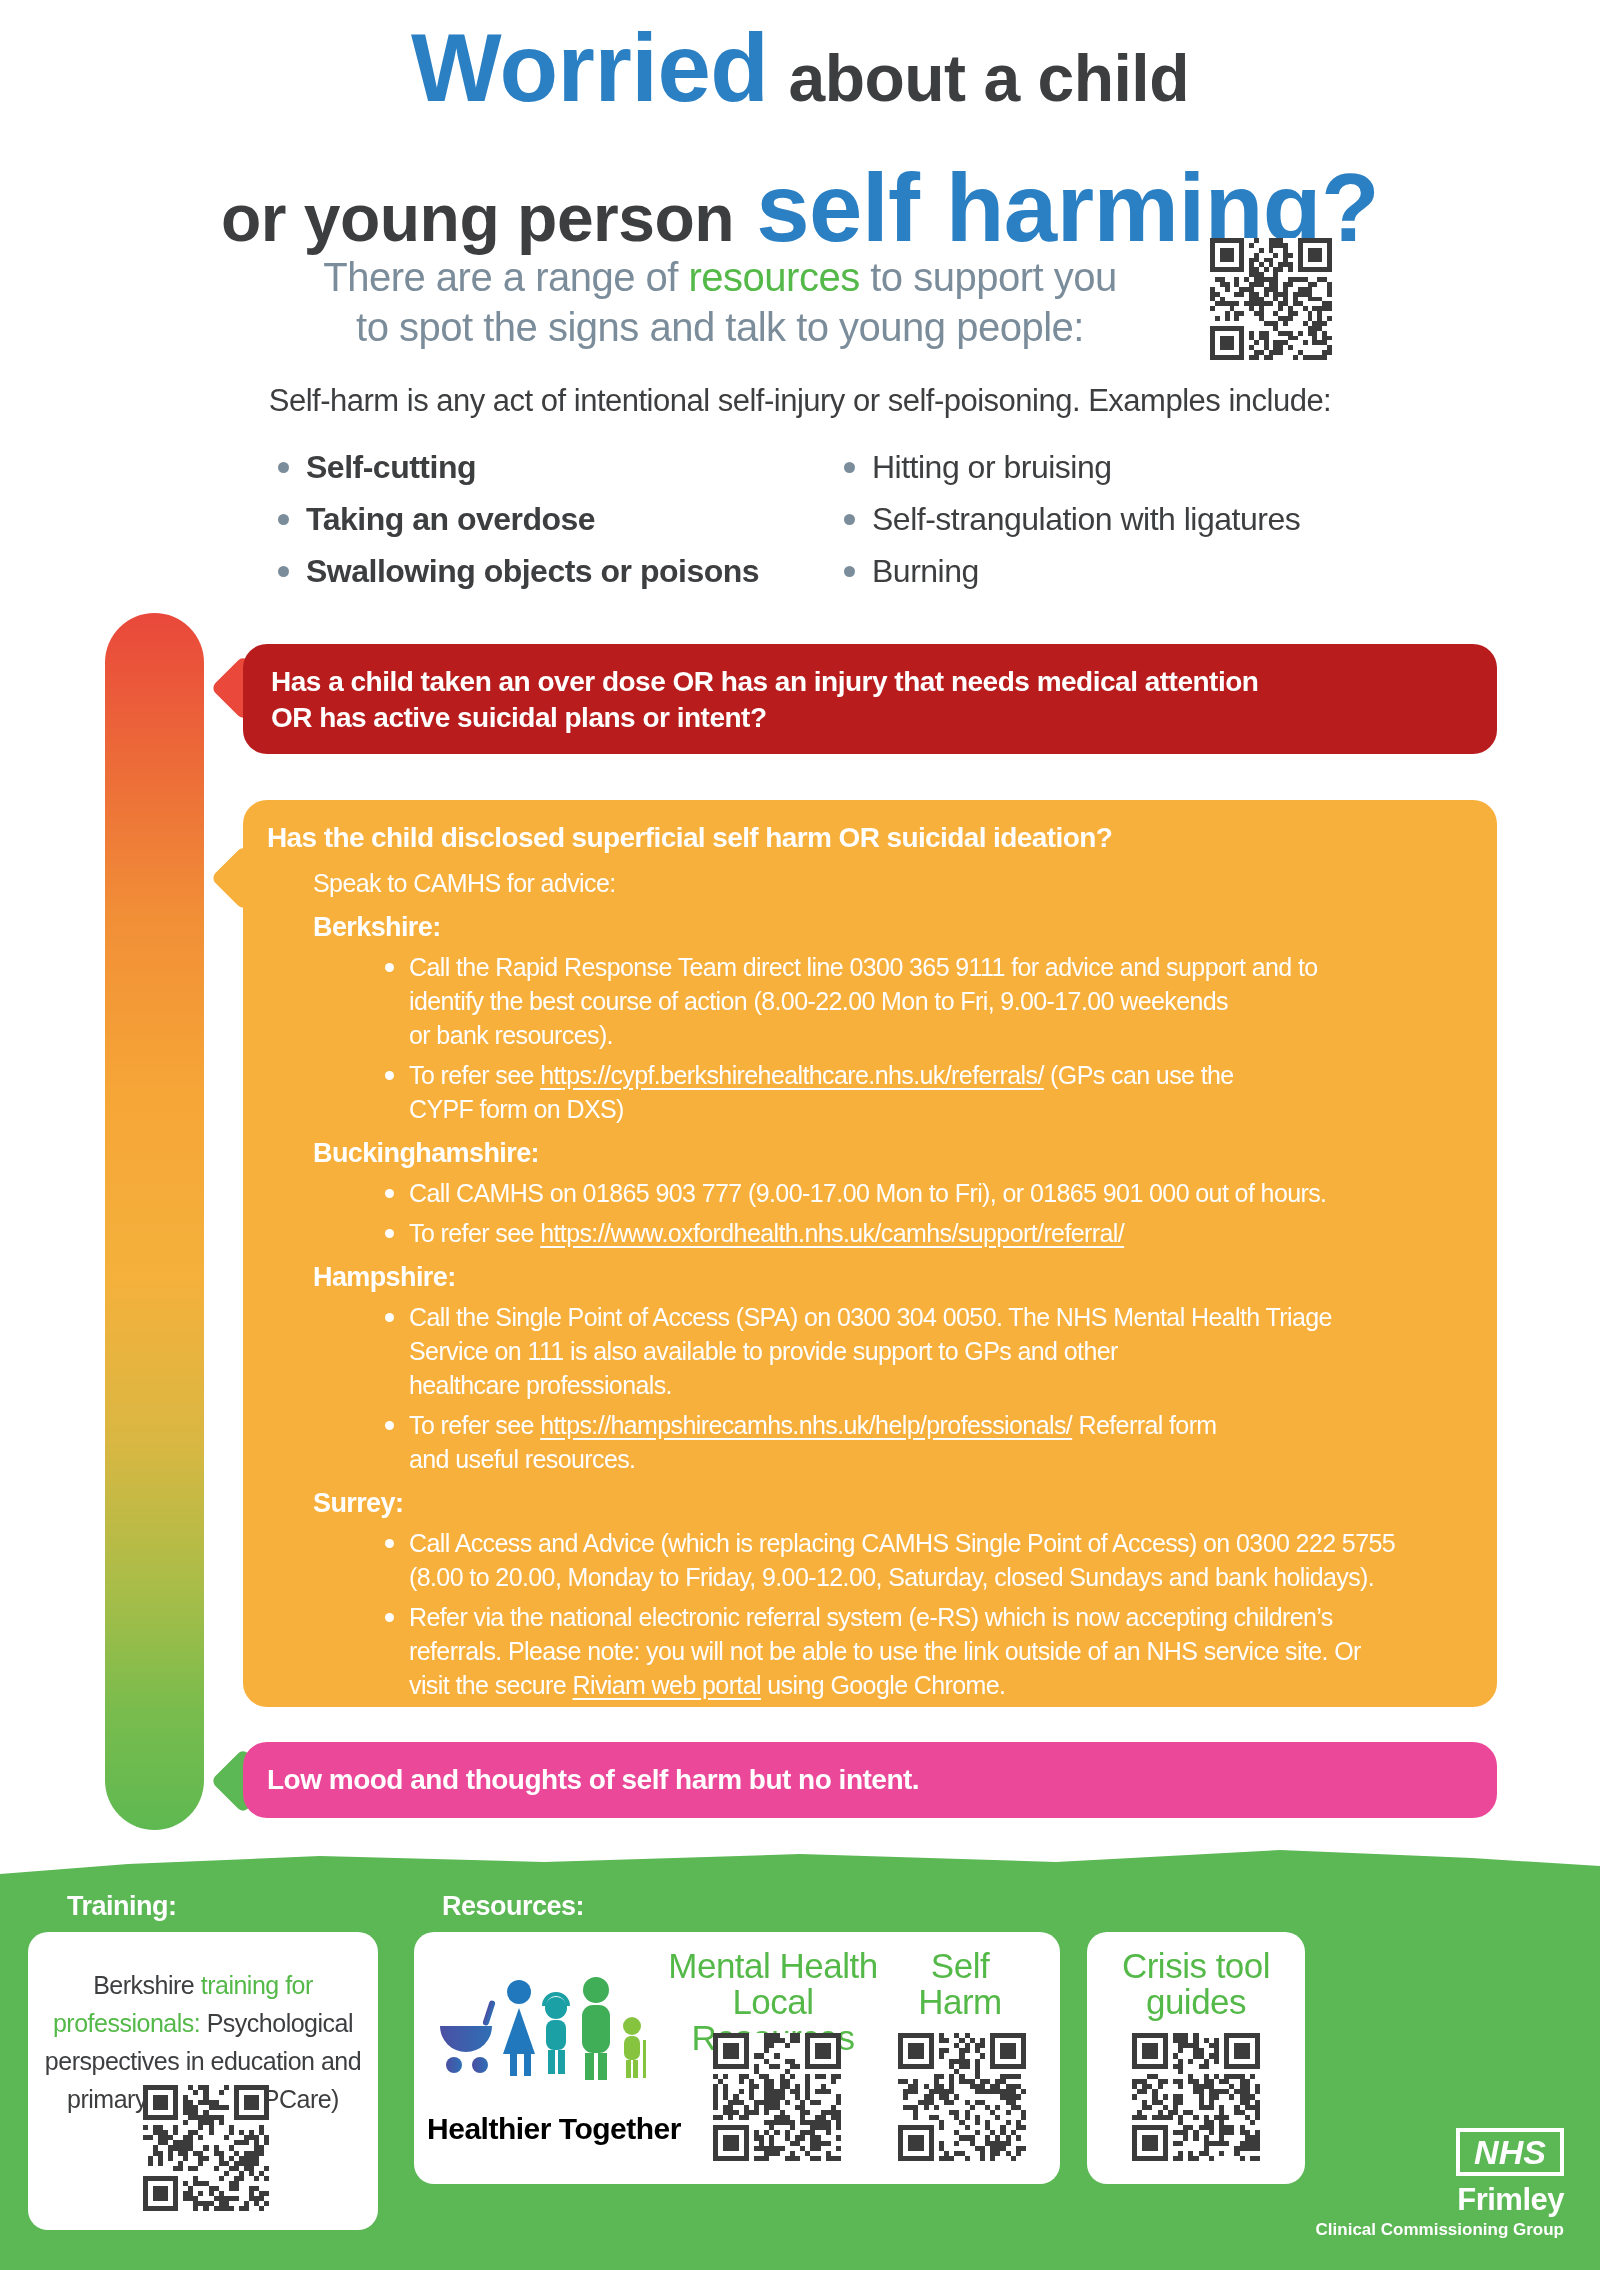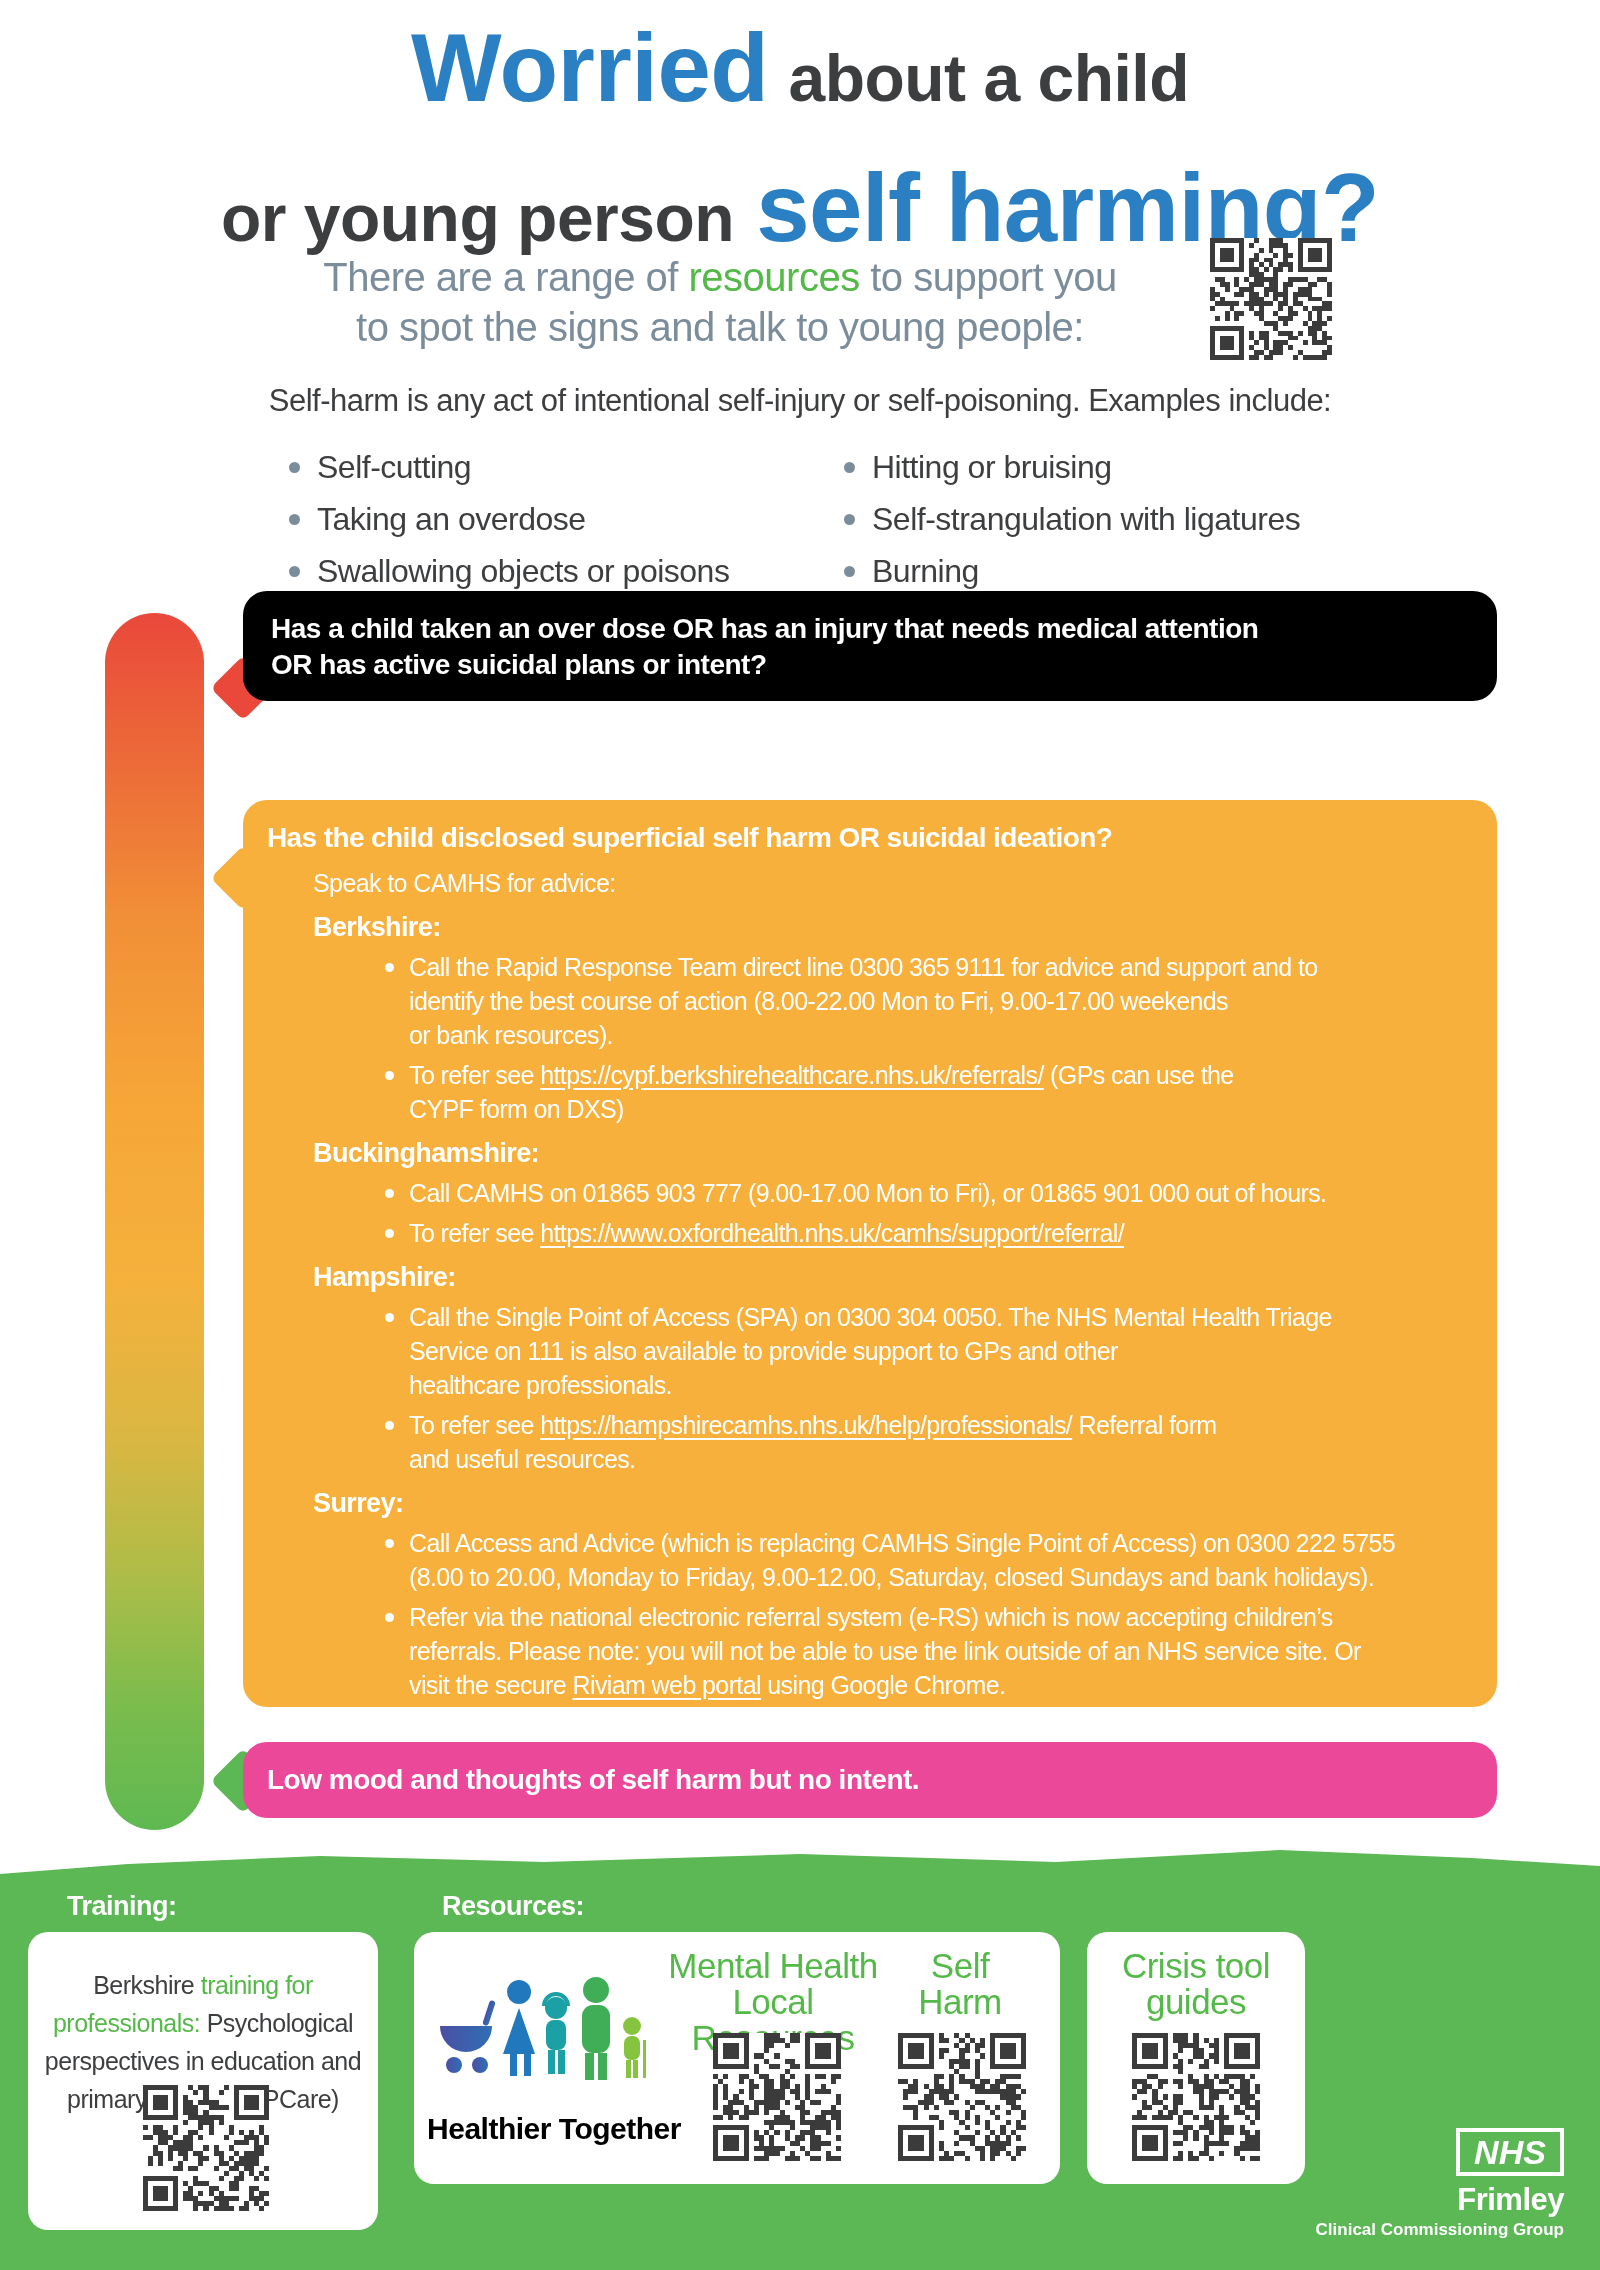--- a/index.html
+++ b/index.html
@@ -21,37 +21,37 @@
               font-size:40px;line-height:50px;color:#7b8d9b;}
   .green-word{color:#54b948;}
   .qr{background:#fff;}
   .qr svg{display:block;width:100%;height:100%;}
   .qr-top{position:absolute;left:1210px;top:238px;width:122px;height:122px;}
 
   
   .definition{position:absolute;top:383px;left:0;width:1600px;margin:0;text-align:center;
               font-size:31px;color:#3d3e40;}
   .examples{position:absolute;top:450px;list-style:none;margin:0;padding:0;}
-  .examples.c1{left:289px;}
+  .examples.c1{left:278px;font-weight:bold;}
   .examples.c2{left:844px;}
   .examples li{display:flex;align-items:center;gap:17px;height:34px;margin-bottom:18px;font-size:32px;}
   .exdot{width:11px;height:11px;border-radius:50%;background:#7b8d9b;flex:0 0 11px;}
 
   
   .bar{position:absolute;left:105px;top:613px;width:99px;height:1217px;border-radius:50px;z-index:1;
        background:linear-gradient(180deg,#e9483b 0%,#ec6a38 12%,#f18f37 25%,#f6a637 40%,
                   #f4b13c 55%,#d9b742 68%,#a9bd48 80%,#7abc4d 90%,#5eb951 100%);}
   .diamond{position:absolute;width:46px;height:46px;transform:rotate(45deg);border-radius:7px;z-index:2;}
   .d-red{left:220px;top:665px;background:#e9483b;}
   .d-amber{left:220px;top:855px;background:#f8b03c;}
   .d-green{left:220px;top:1758px;background:#5cb755;}
 
   
   .box{position:absolute;left:243px;width:1254px;border-radius:24px;color:#fff;z-index:3;}
-  .red-box{top:591px;height:110px;background:#000000;padding:20px 28px 0 28px;}
+  .red-box{top:644px;height:110px;background:#b91c1c;padding:20px 28px 0 28px;}
   .box-head{font-weight:700;font-size:28px;line-height:36px;}
   .b-row{display:flex;align-items:center;gap:14px;margin:14px 0 0 60px;font-size:26px;}
   .wdot{width:9px;height:9px;border-radius:50%;background:#fff;flex:0 0 9px;}
 
   .amber-box{top:800px;height:907px;background:#f8b03c;padding:20px 20px 0 24px;font-size:25px;letter-spacing:-0.6px;}
   .amber-box .box-head{margin-bottom:2px;}
   .speak{margin:10px 0 0 46px;line-height:34px;}
   .rname{margin:10px 0 0 46px;font-weight:700;font-size:27px;line-height:34px;}
   .ab{display:flex;gap:15px;margin:6px 0 0 118px;}
   .ab .wdot{margin-top:13px;}

